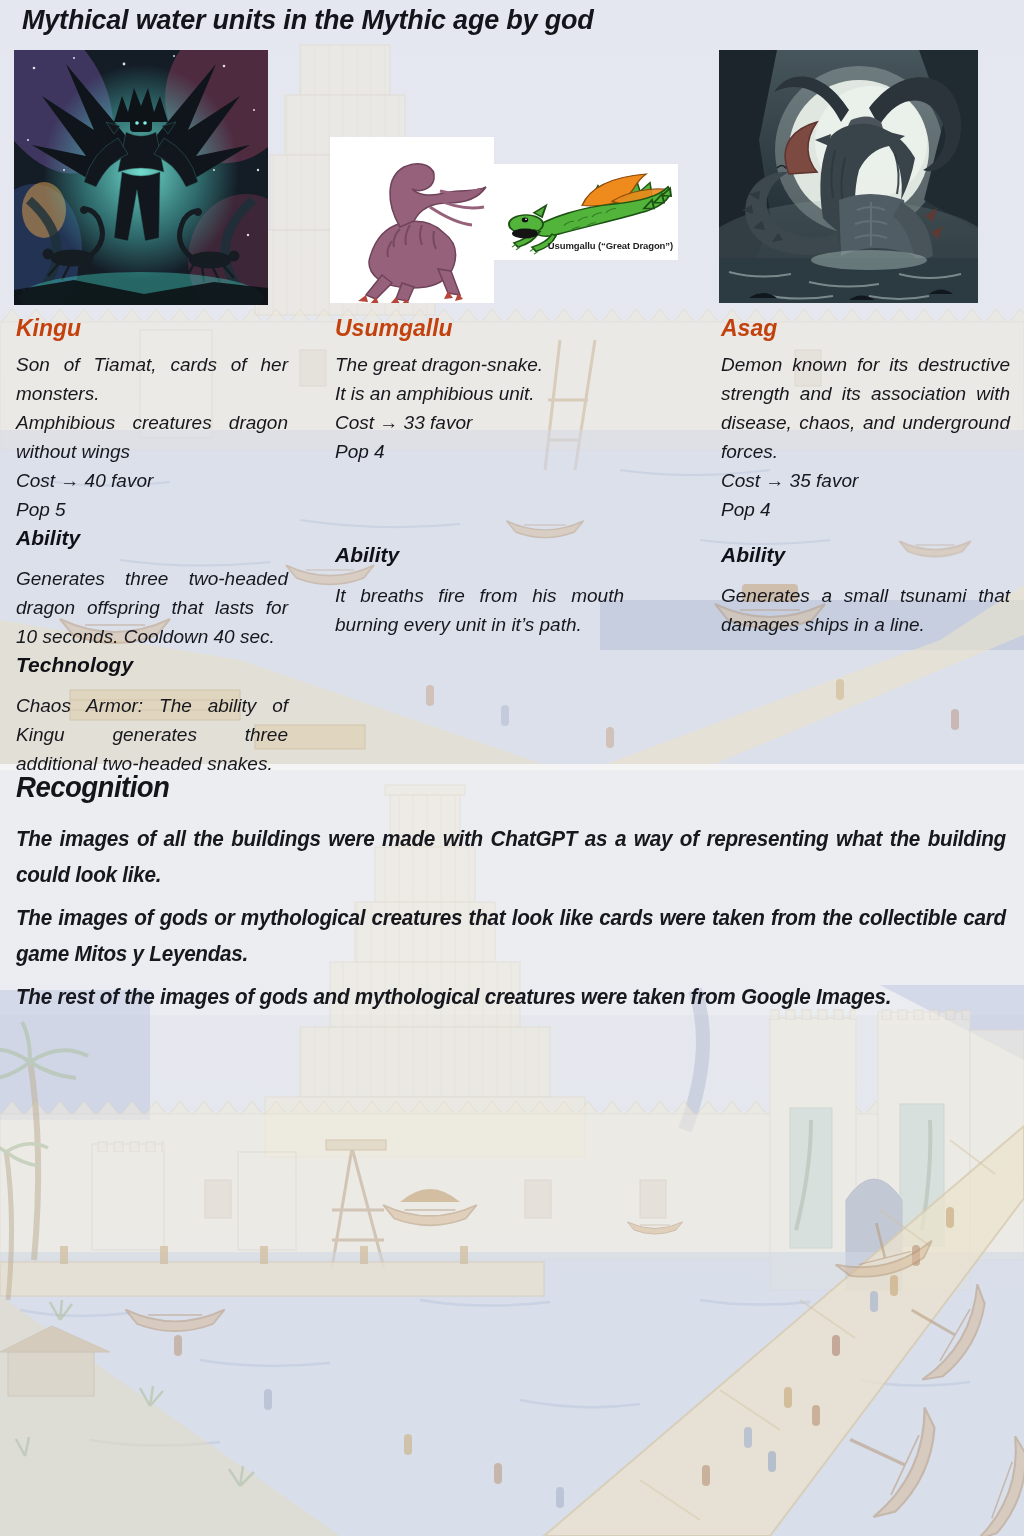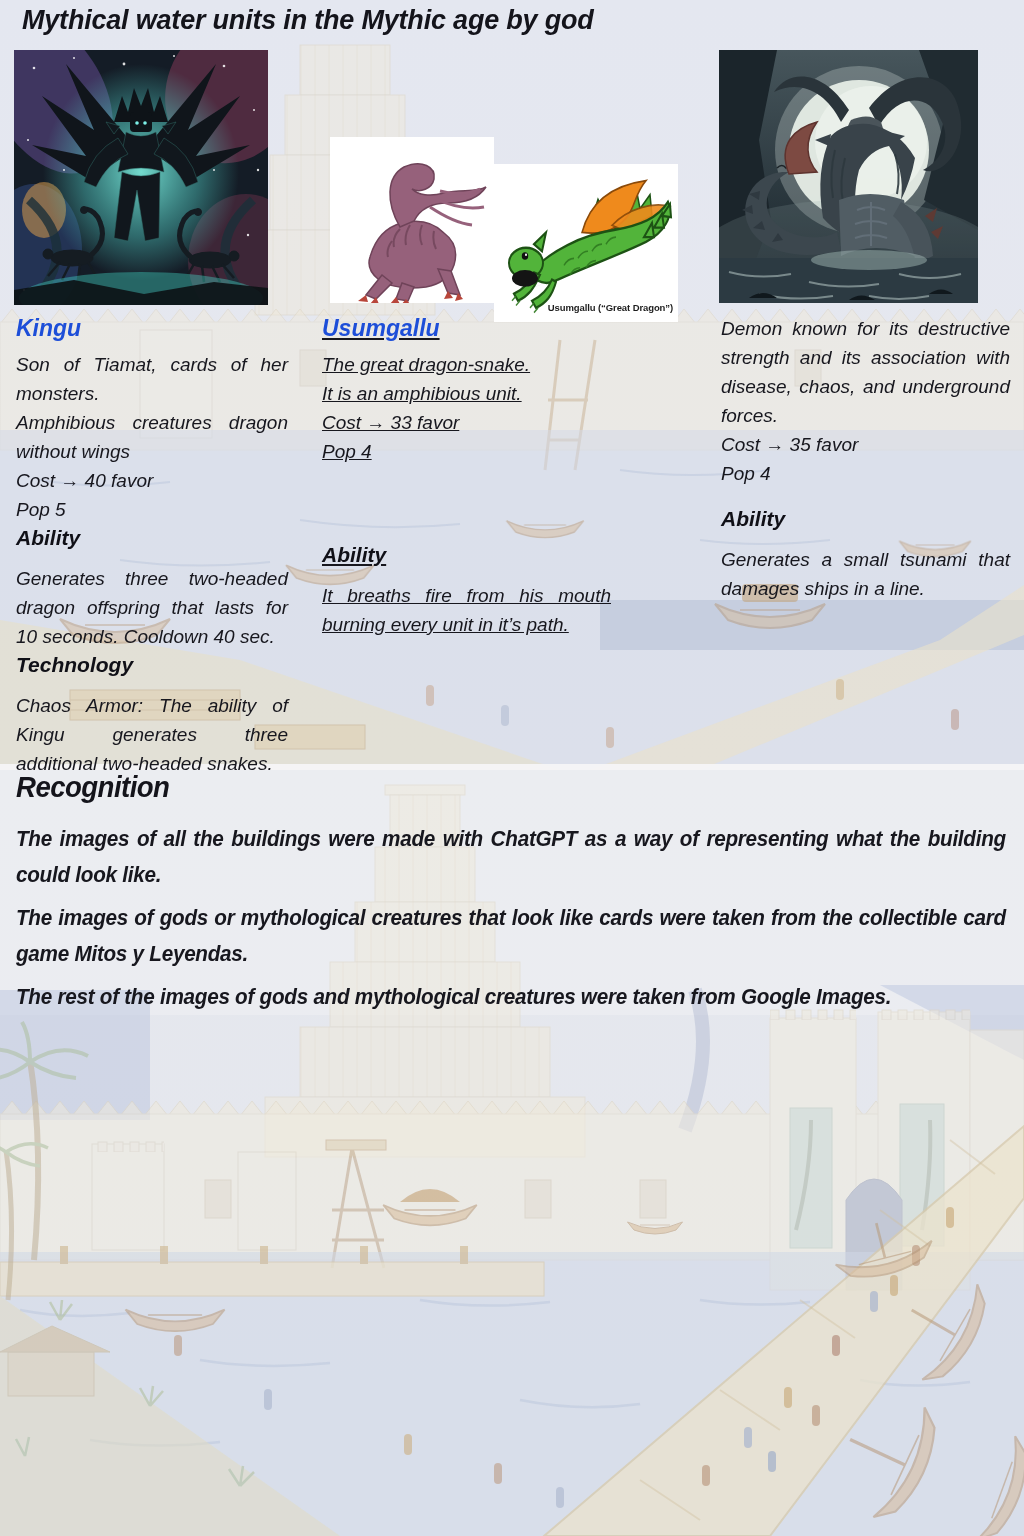--- a/index.html
+++ b/index.html
@@ -4,28 +4,28 @@
 <style>
   html,body{margin:0;padding:0;background:#e8eaef;}
   body{width:1024px;height:1536px;overflow:hidden;}
   .page{position:relative;width:1024px;height:1536px;font-family:"Liberation Sans",sans-serif;color:#17171e;}
   .bg{position:absolute;left:0;top:0;width:1024px;height:1536px;}
   .title{position:absolute;left:22px;top:0;margin:0;font:italic 700 27px/40px "Liberation Sans",sans-serif;color:#14141b;letter-spacing:-.2px;}
   figure.art{position:absolute;margin:0;overflow:hidden;}
   figure.art svg{display:block;width:100%;height:100%;}
   .kingu-art{left:14px;top:50px;width:254px;height:255px;}
   .card-a{left:330px;top:137px;width:164px;height:166px;background:#fff;}
-  .card-b{left:494px;top:164px;width:184px;height:158px;background:#fff;}
+  .card-b{left:494px;top:164px;width:184px;height:96px;background:#fff;}
   .asag-art{left:719px;top:50px;width:259px;height:253px;}
   .card-caption{position:absolute;right:5px;bottom:9px;font:700 9.5px "Liberation Sans",sans-serif;color:#1d1d1d;letter-spacing:-.1px;}
   .col{position:absolute;top:314px;}
   .col-1{left:16px;width:272px;}
-  .col-2{left:322px;width:289px;text-decoration:underline;}
+  .col-2{left:335px;width:289px;}
   .col-3{left:721px;width:289px;}
-  .unit-name{margin:0 0 7px;font:italic 700 23px/29px "Liberation Sans",sans-serif;color:#1d4ed8;}
+  .unit-name{margin:0 0 7px;font:italic 700 23px/29px "Liberation Sans",sans-serif;color:#c2410c;}
   .body{margin:0;font:italic 400 19px/29px "Liberation Sans",sans-serif;color:#17171e;text-align:justify;}
   .body.nj{text-align:left;}
   .subhead{margin:0 0 12px;font:italic 700 21px/28px "Liberation Sans",sans-serif;color:#101017;}
   .col-2 .subhead{margin-top:75px;}
   .col-3 .subhead{margin-top:17px;}
   .spaced{margin-top:10px;}
   .recognition{position:absolute;left:16px;top:768px;width:990px;}
   .rec-inner{width:1076px;transform:scaleX(.92);transform-origin:0 0;}
   .rec-title{margin:0 0 15px;font:italic 600 30px/38px "Liberation Sans",sans-serif;color:#14141b;letter-spacing:-.6px;}
   .rec-p{margin:0 0 7px;font:italic 700 22.5px/36px "Liberation Sans",sans-serif;color:#17171e;text-align:justify;letter-spacing:-.3px;}
@@ -430,20 +430,21 @@
     <h2 class="unit-name">Usumgallu</h2>
     <p class="body nj">The great dragon-snake.</p>
     <p class="body nj">It is an amphibious unit.</p>
     <p class="body nj">Cost → 33 favor</p>
     <p class="body nj">Pop 4</p>
     <h3 class="subhead">Ability</h3>
     <p class="body">It breaths fire from his mouth burning every unit in it’s path.</p>
   </section>
 
   <section class="col col-3">
+    <h2 class="unit-name">Asag</h2>
     <p class="body">Demon known for its destructive strength and its association with disease, chaos, and underground forces.</p>
     <p class="body nj">Cost → 35 favor</p>
     <p class="body nj">Pop 4</p>
     <h3 class="subhead">Ability</h3>
     <p class="body">Generates a small tsunami that damages ships in a line.</p>
   </section>
 
   <section class="recognition">
     <div class="rec-inner">
       <h2 class="rec-title">Recognition</h2>

